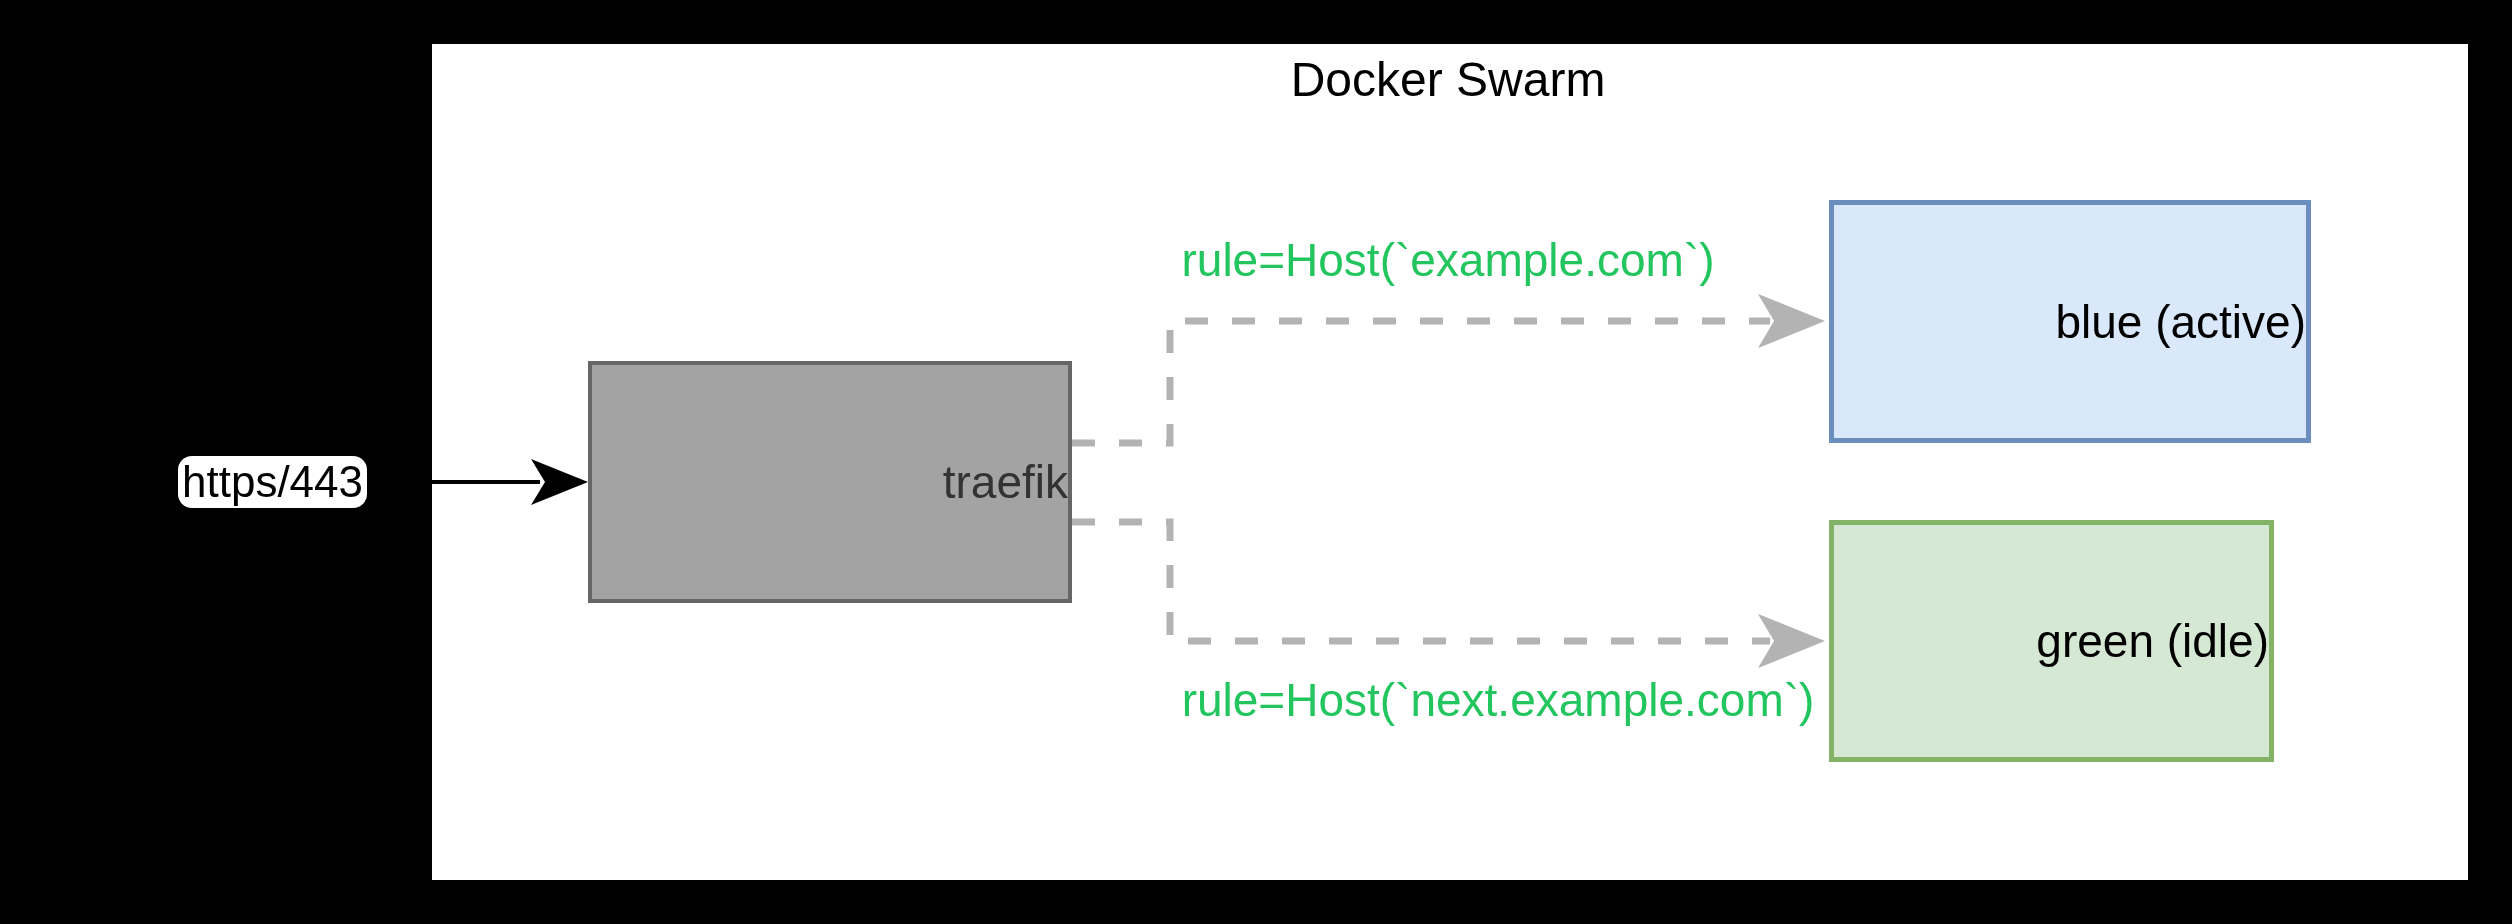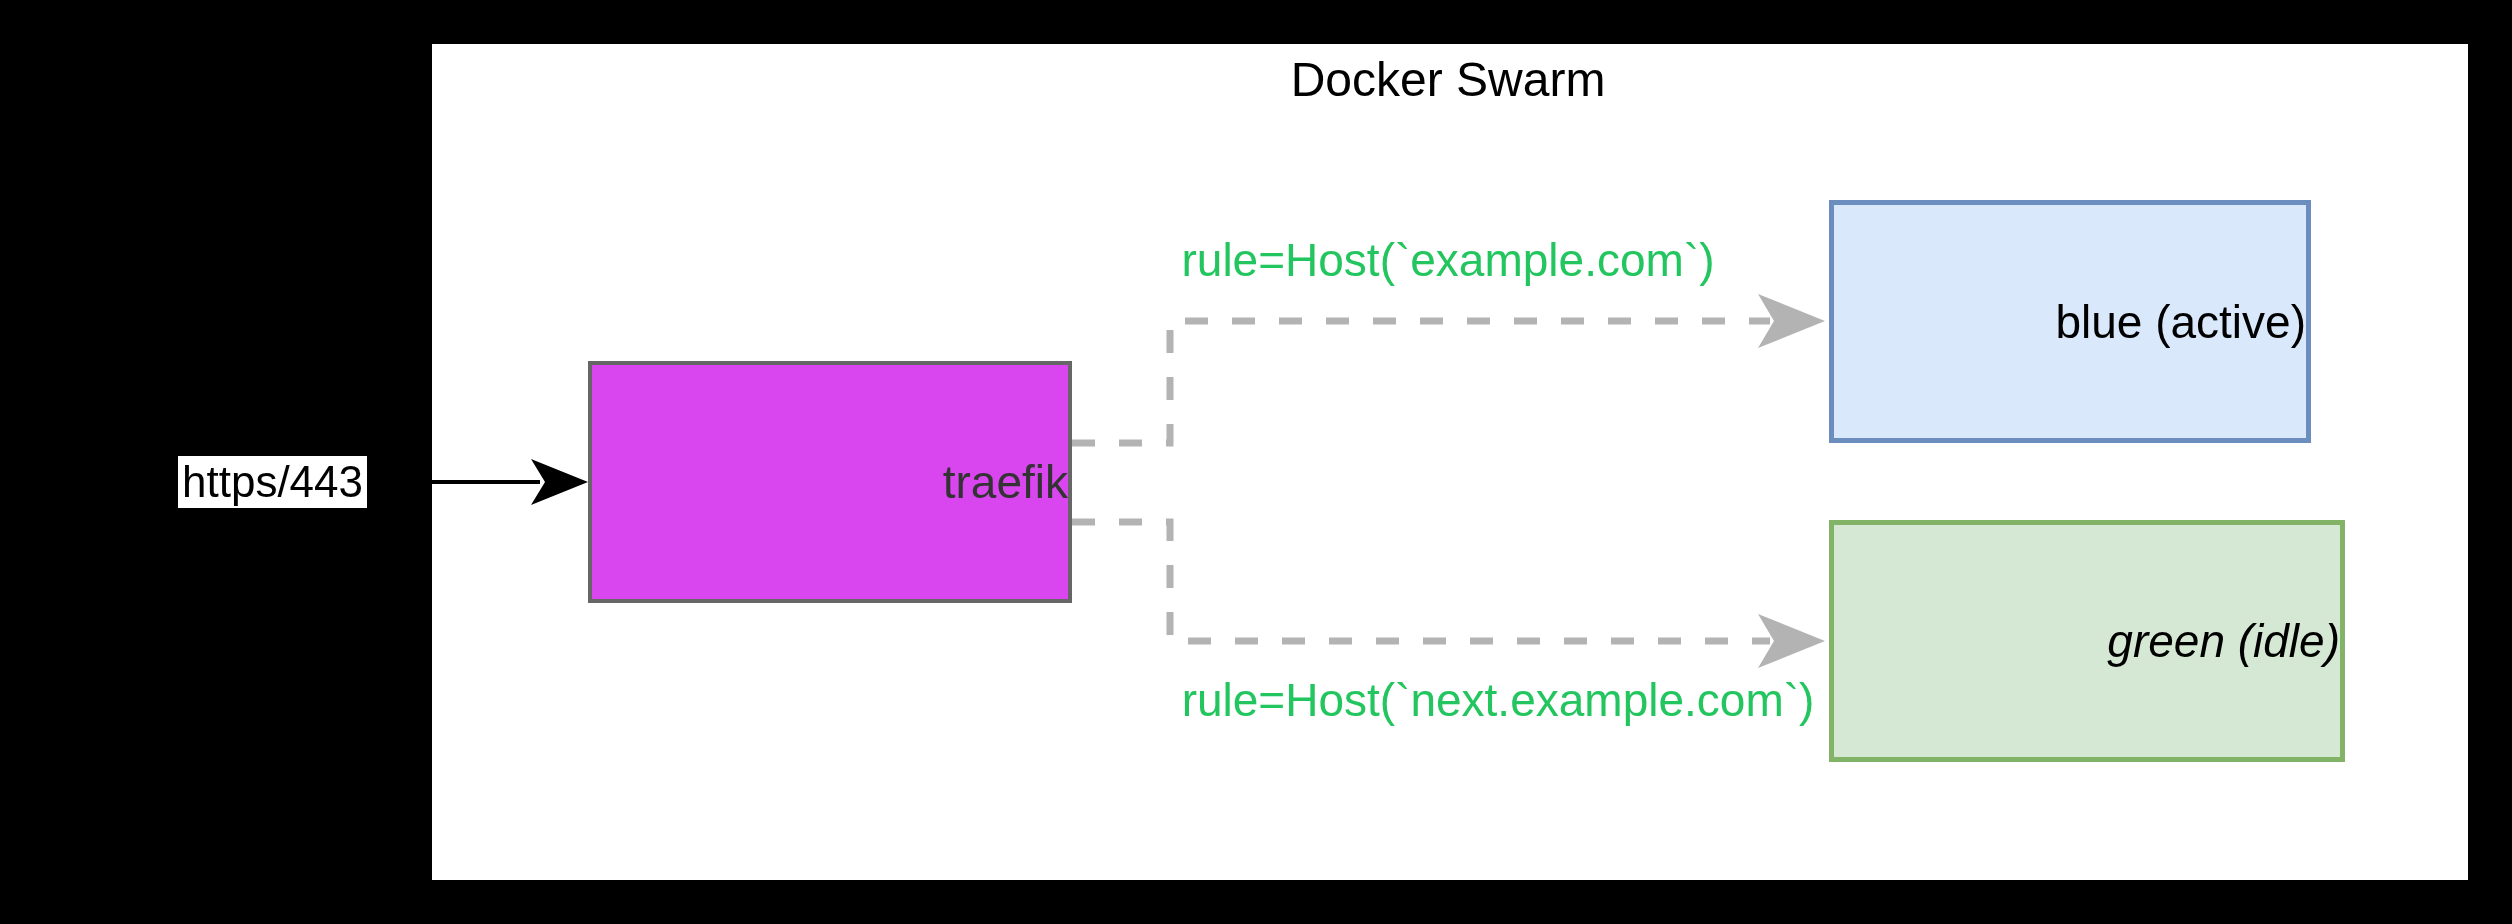--- a/index.html
+++ b/index.html
@@ -40,35 +40,35 @@
     width: 484px; height: 242px;
     border: 4px solid #666666;
   }
   .node-blue {
     left: 1829px; top: 200px;
     width: 482px; height: 243px;
     border: 5px solid #6c8ebf;
   }
   .node-green {
     left: 1829px; top: 520px;
-    width: 516px; height: 242px;
+    width: 445px; height: 242px;
     border: 5px solid #82b366;
-    font-style: italic;
   }
   .external-label {
     position: absolute;
     left: 178px; top: 456px;
     width: 189px; height: 52px;
     background: #ffffff;
     color: #000000;
     display: flex;
     align-items: center;
     justify-content: center;
     font-size: 44px;
     white-space: nowrap;
+    border-radius: 14px;
   }
   .edge-label {
     position: absolute;
     width: 800px;
     text-align: center;
     font-size: 46px;
     line-height: 52px;
     color: #22c55e;
     white-space: nowrap;
   }
@@ -101,21 +101,21 @@
   </g>
 
   <g>
     <path d="M 1072 522 L 1170 522 L 1170 641 L 1770 641" fill="none" stroke-width="7" stroke-dasharray="23 24" style="stroke: rgb(179, 179, 179);"></path>
     <polygon points="1825,641 1758,614 1774,641 1758,668" style="fill: rgb(179, 179, 179);"></polygon>
   </g>
 </svg>
 
 <div class="external-label">https/443</div>
 
-<div class="node node-traefik" style="background-color: #d946ef; border-color: rgb(102, 102, 102); color: rgb(51, 51, 51);">
+<div class="node node-traefik" style="background-color: #a3a3a3; border-color: rgb(102, 102, 102); color: rgb(51, 51, 51);">
   <span>traefik</span>
 </div>
 
 <div class="node node-blue" style="background-color: rgb(218, 232, 252); border-color: rgb(108, 142, 191); color: rgb(0, 0, 0);">
   <span>blue (active)</span>
 </div>
 
 <div class="node node-green" style="background-color: rgb(213, 232, 212); border-color: rgb(130, 179, 102); color: rgb(0, 0, 0);">
   <span>green (idle)</span>
 </div>

